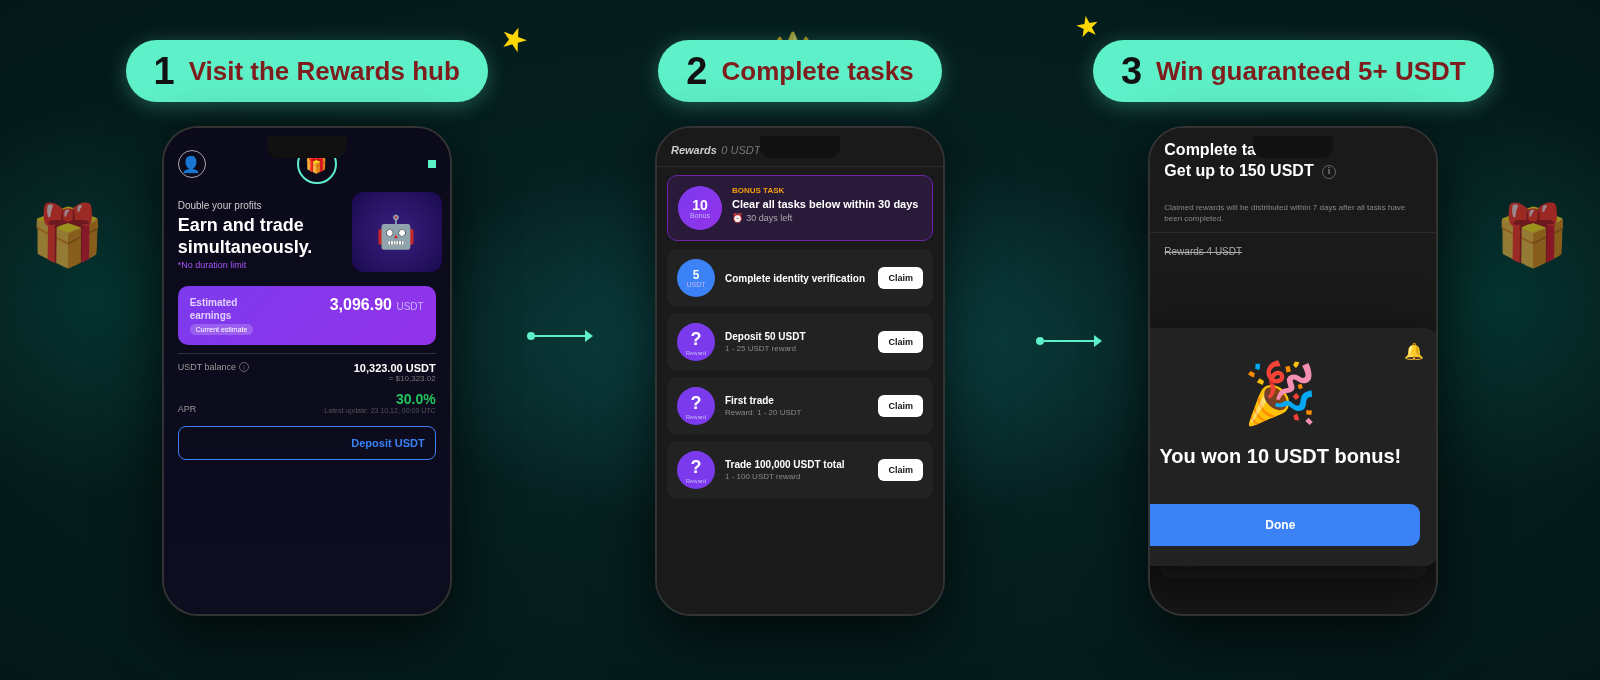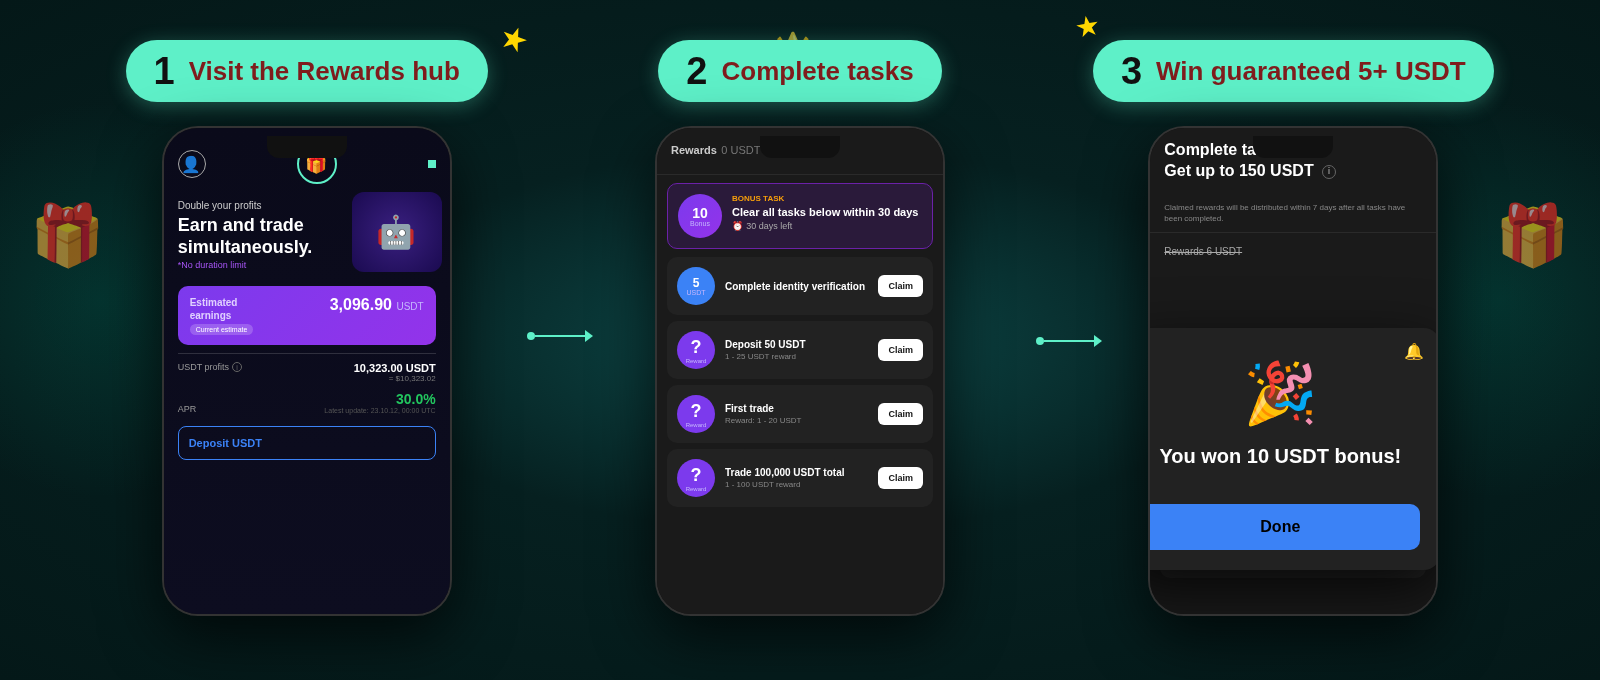--- a/index.html
+++ b/index.html
@@ -293,21 +293,21 @@
       text-align: right;
     }
 
     .phone1-deposit-btn {
       margin: 12px 14px 0;
       background: transparent;
       border: 1.5px solid #3b82f6;
       border-radius: 8px;
       padding: 10px;
       width: calc(100% - 28px);
-      text-align: left;
+      text-align: right;
       color: #3b82f6;
       font-size: 11px;
       font-weight: 700;
     }
 
     
     .arrow-connector {
       position: absolute;
       right: -40px;
       top: 290px;
@@ -337,22 +337,23 @@
 
     
     .phone2-inner {
       width: 100%;
       height: 100%;
       background: #1a1a1a;
       position: relative;
     }
 
     .phone2-header {
-      padding: 12px 14px 16px;
+      padding: 12px 14px 8px;
       border-bottom: 1px solid #2a2a2a;
+      font-style: italic;
     }
     .phone2-rewards-label {
       color: #ccc;
       font-size: 11px;
       font-weight: 600;
     }
     .phone2-rewards-amount {
       color: #777;
       font-size: 11px;
     }
@@ -524,25 +525,25 @@
     .popup-title {
       color: #fff;
       font-size: 20px;
       font-weight: 800;
       text-align: center;
       margin-bottom: 16px;
     }
     .popup-done-btn {
       width: 100%;
       background: #3b82f6;
-      color: #000000;
+      color: #ffffff;
       border: none;
       border-radius: 10px;
       padding: 14px;
-      font-size: 16px;
+      font-size: 12px;
       font-weight: 700;
       text-align: center;
       margin-top: 36px;
     }
 
     
     .phone-notch {
       position: absolute;
       top: 8px;
       left: 50%;
@@ -664,21 +665,21 @@
               <span class="phone1-earnings-usdt">USDT</span>
             </div>
           </div>
         </div>
 
         <div class="phone1-divider"></div>
 
         <div class="phone1-stats">
           <div class="phone1-stat-row">
             <div class="phone1-stat-label">
-              <span>USDT profits</span>
+              <span>USDT balance</span>
               <span class="phone1-stat-info">i</span>
             </div>
             <div class="phone1-stat-value">
               <div class="phone1-stat-main">10,323.00 USDT</div>
               <div class="phone1-stat-sub">= $10,323.02</div>
             </div>
           </div>
           <div class="phone1-apr-row">
             <div class="phone1-apr-label">APR</div>
             <div>
@@ -795,21 +796,21 @@
       <div class="phone3-inner">
         <div class="phone3-header">
           <div class="phone3-title">
             Complete tasks and<br>Get up to 150 USDT
             <span class="phone3-info-icon">i</span>
           </div>
           <div class="phone3-subtitle">Claimed rewards will be distributed within 7 days after all tasks have been completed.</div>
         </div>
 
         <div class="phone3-rewards-row">
-          <span class="phone3-rewards-label">Rewards 6 USDT</span>
+          <span class="phone3-rewards-label">Rewards 4 USDT</span>
         </div>
 
         <div class="popup-overlay">
           <span class="popup-bell">🔔</span>
           <span class="popup-emoji">🎉</span>
           <div class="popup-title">You won 10 USDT bonus!</div>
           <div class="popup-done-btn">Done</div>
         </div>
 
         <div style="position:absolute;bottom:30px;left:0;right:0;">

